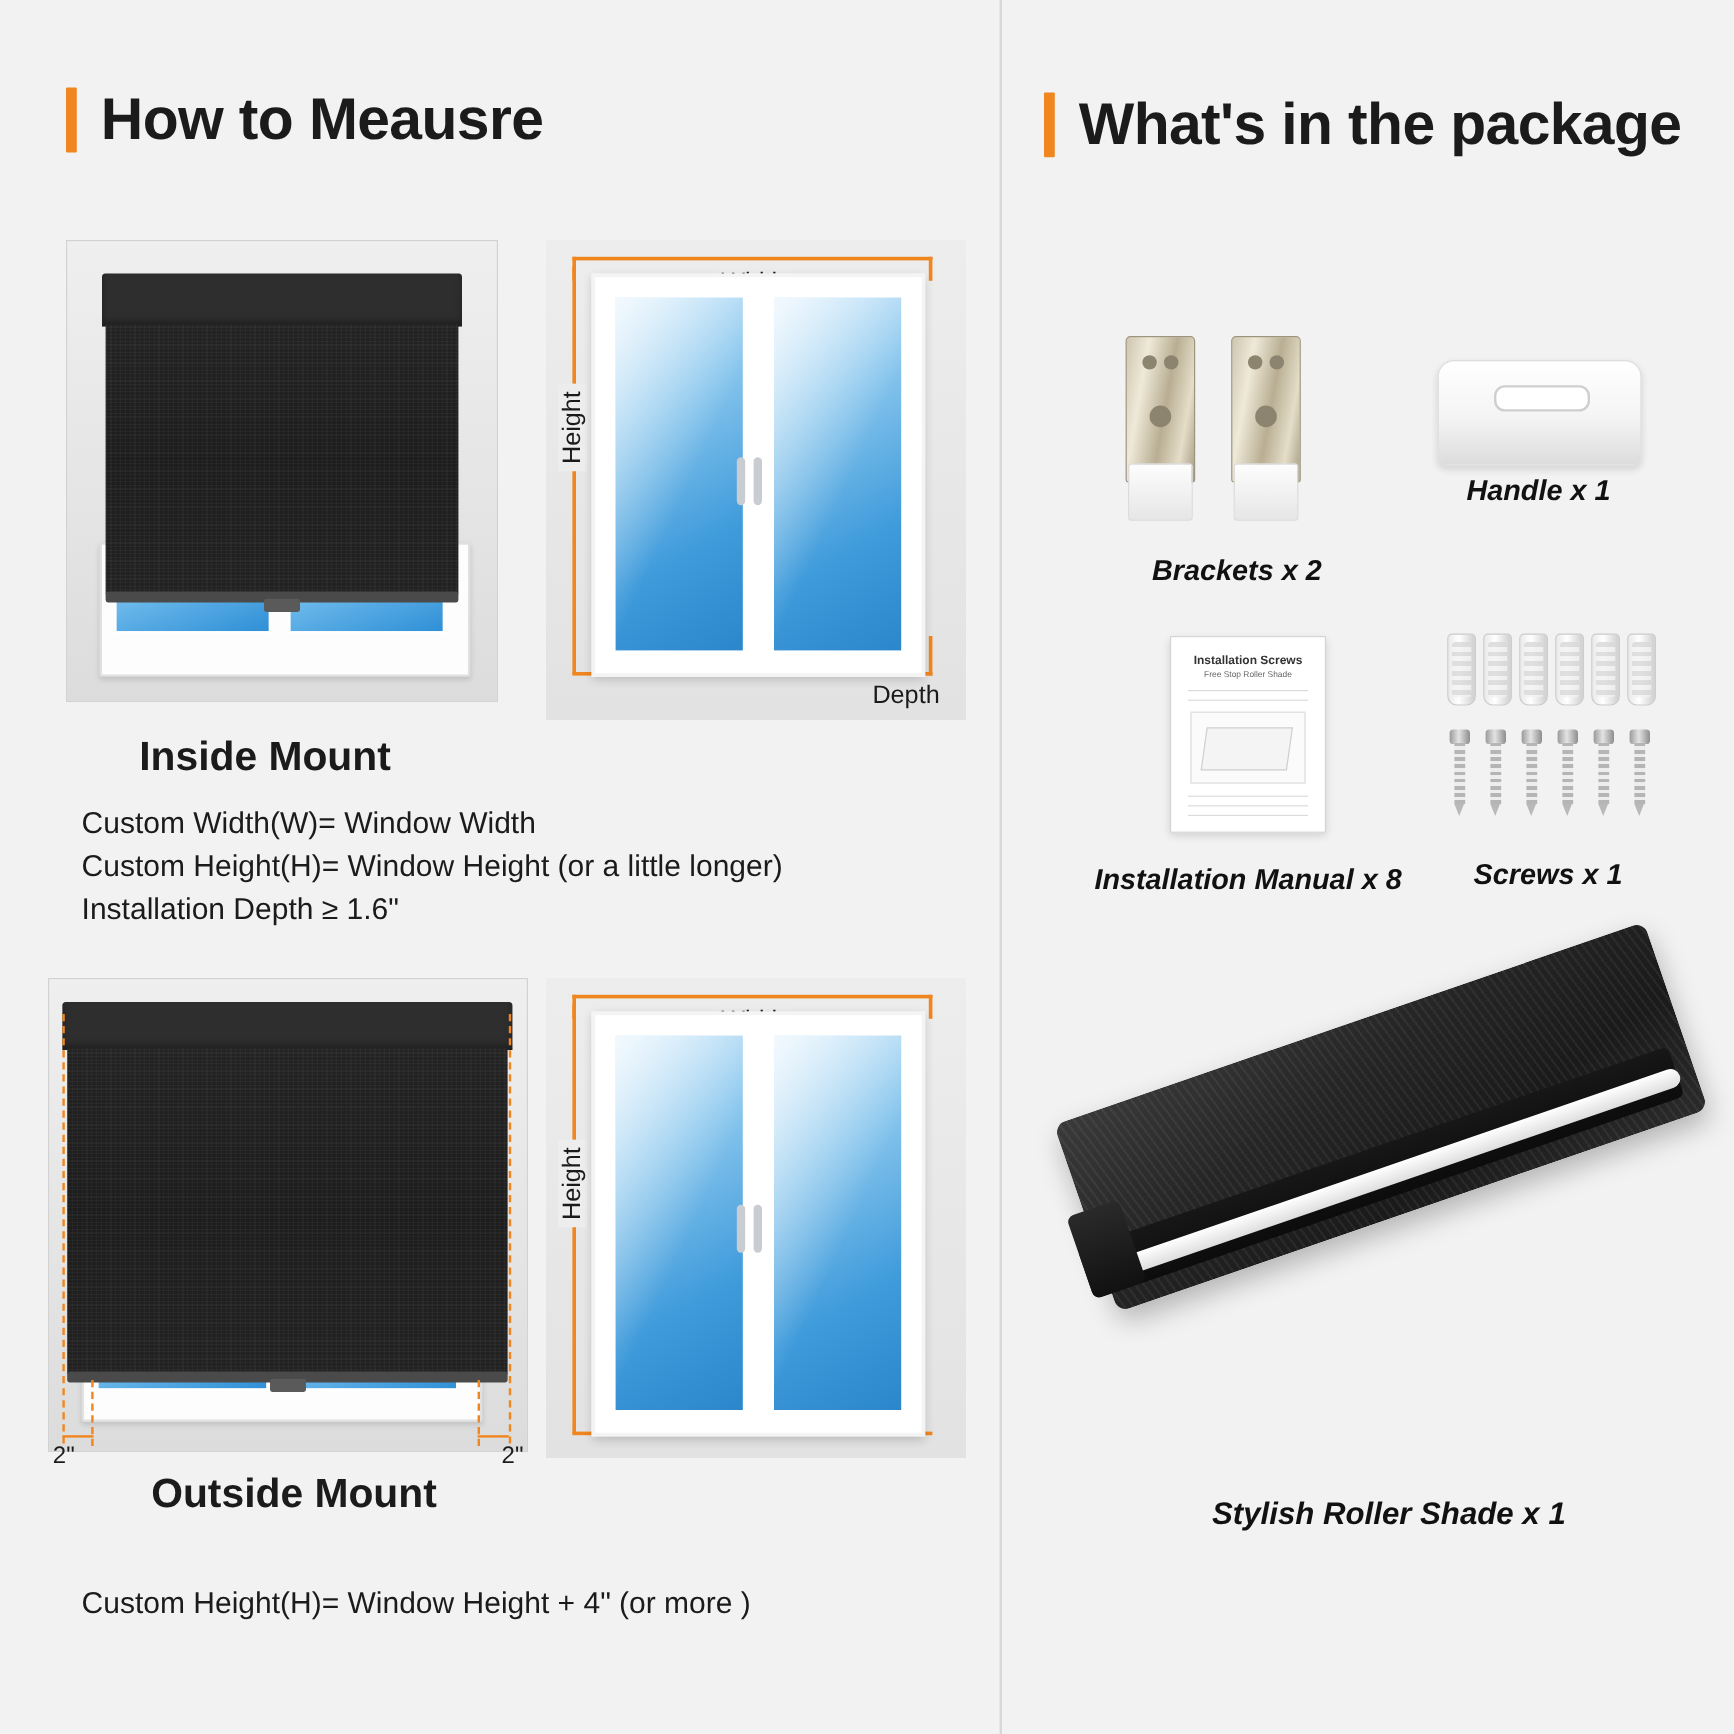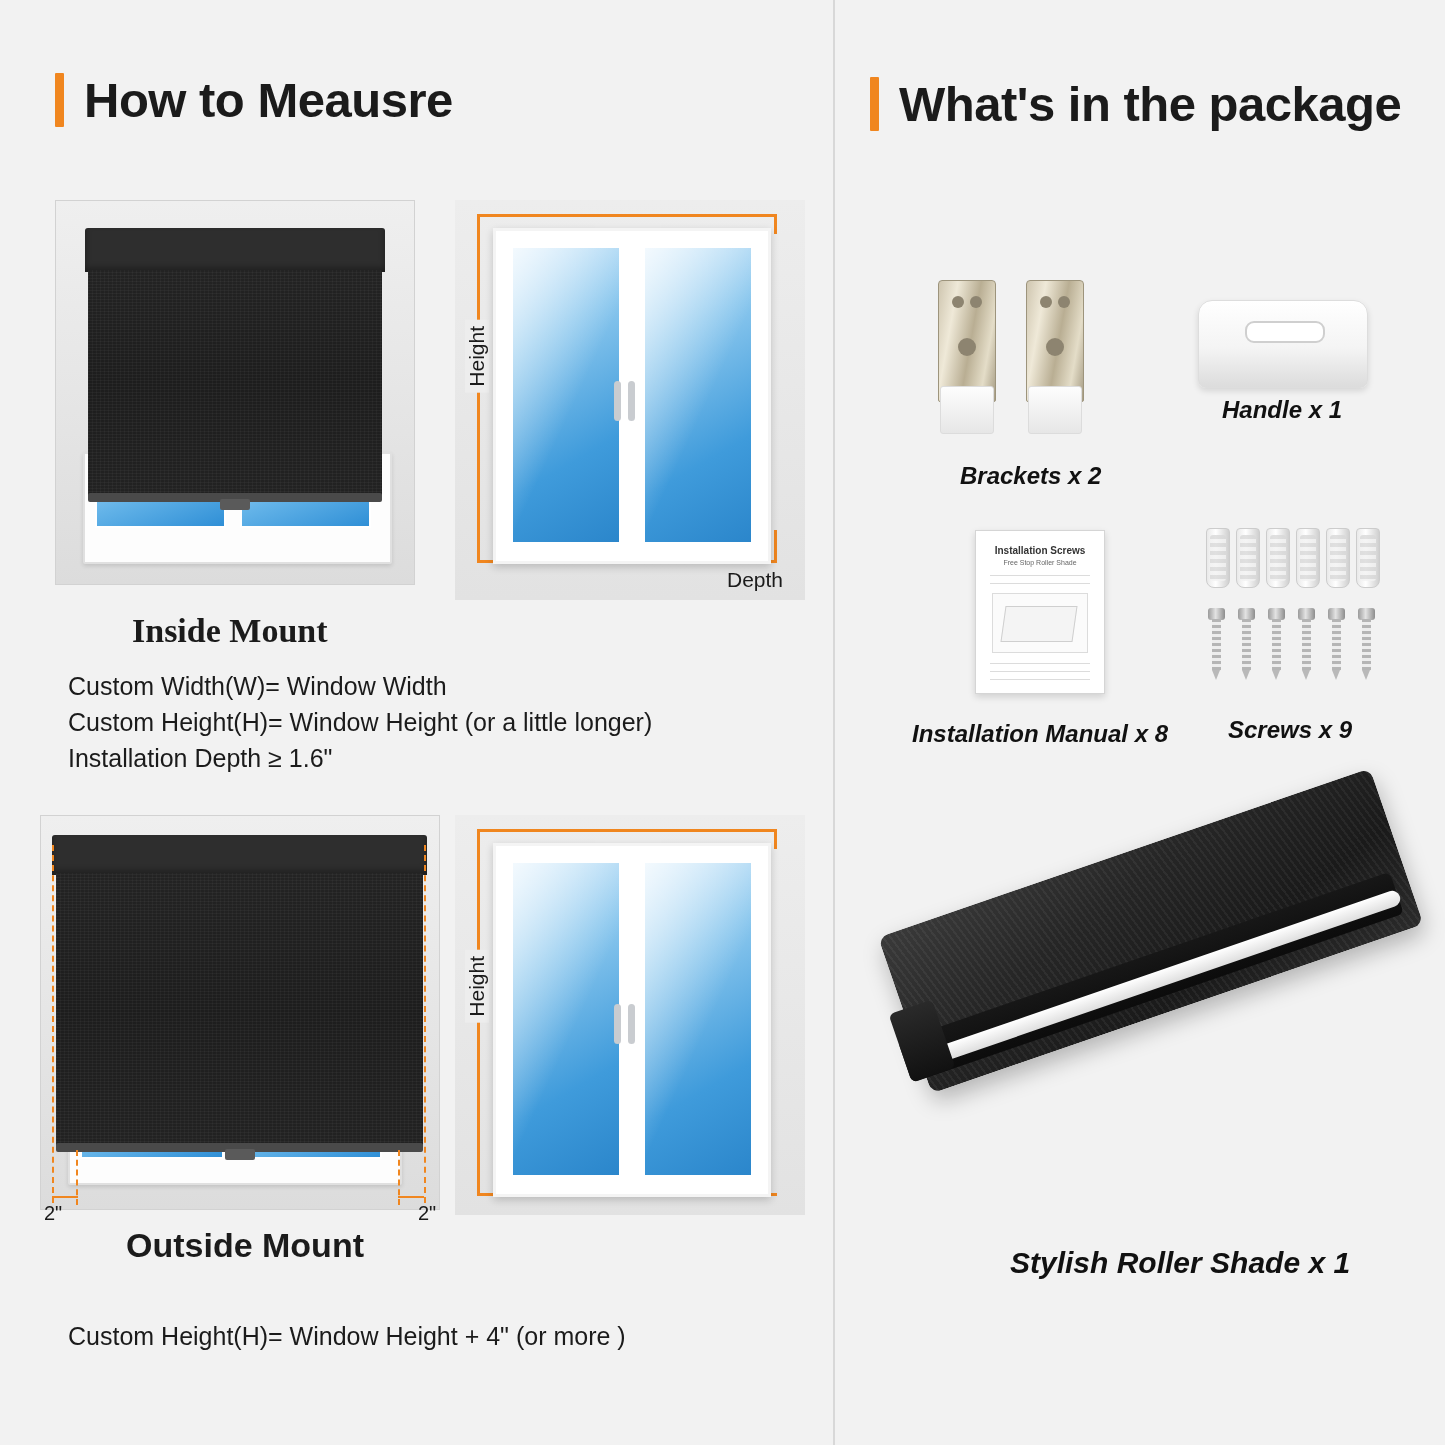--- a/index.html
+++ b/index.html
@@ -227,21 +227,21 @@
       <div class="msash" style="left:140px;top:8px;width:118px;height:306px;">
         <div class="mglass" style="left:6px;top:6px;right:6px;bottom:6px;">
           <div class="gloss" style="left:0;top:0;width:100%;height:100%;"></div>
         </div>
       </div>
       <div class="handle" style="left:118px;top:150px;"></div>
       <div class="handle" style="left:132px;top:150px;"></div>
     </div>
   </div>
 
-  <div class="mounttitle" style="left:132px;top:612px;font-family:Liberation Serif, serif;">Inside Mount</div>
+  <div class="mounttitle" style="left:116px;top:612px;">Inside Mount</div>
   <div class="bullet" style="left:68px;top:672px;">Custom Width(W)= Window Width</div>
   <div class="bullet" style="left:68px;top:708px;">Custom Height(H)= Window Height (or a little longer)</div>
   <div class="bullet" style="left:68px;top:744px;">Installation Depth ≥ 1.6"</div>
 
   <div class="shadefig" style="left:40px;top:815px;width:400px;height:395px;">
     <div class="wallbox"></div>
 
     <div class="winframe" style="left:28px;top:288px;width:330px;height:78px;">
       <div class="winpane" style="left:10px;top:8px;width:140px;height:42px;"></div>
       <div class="winpane" style="left:168px;top:8px;width:140px;height:42px;"></div>
@@ -360,23 +360,23 @@
         <div class="head"></div>
         <div class="shaft"></div>
         <div class="tip"></div>
       </div>
     <div class="screw" style="left:152px;top:80px;">
         <div class="head"></div>
         <div class="shaft"></div>
         <div class="tip"></div>
       </div>
   </div>
-  <div class="pkglabel" style="left:1228px;top:716px;">Screws  x 9</div>
+  <div class="pkglabel" style="left:1228px;top:716px;">Screws  x 1</div>
 
   <div class="roller">
     <div class="tube"></div>
     <div class="front"></div>
     <div class="white"></div>
     <div class="cap"></div>
   </div>
-  <div class="pkglabel" style="left:1010px;top:1246px;font-size:30px;">Stylish Roller Shade x 1</div>
+  <div class="pkglabel" style="left:1010px;top:1246px;font-size:26px;">Stylish Roller Shade x 1</div>
 
 </div>
 
 </body></html>

